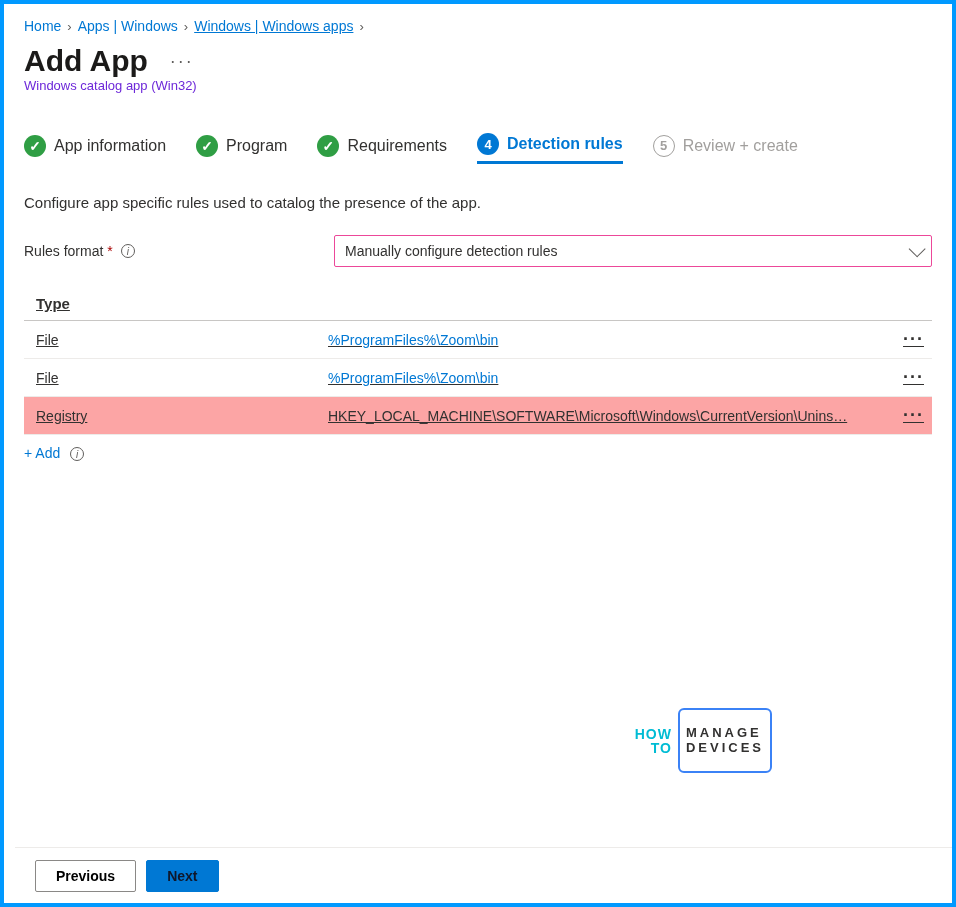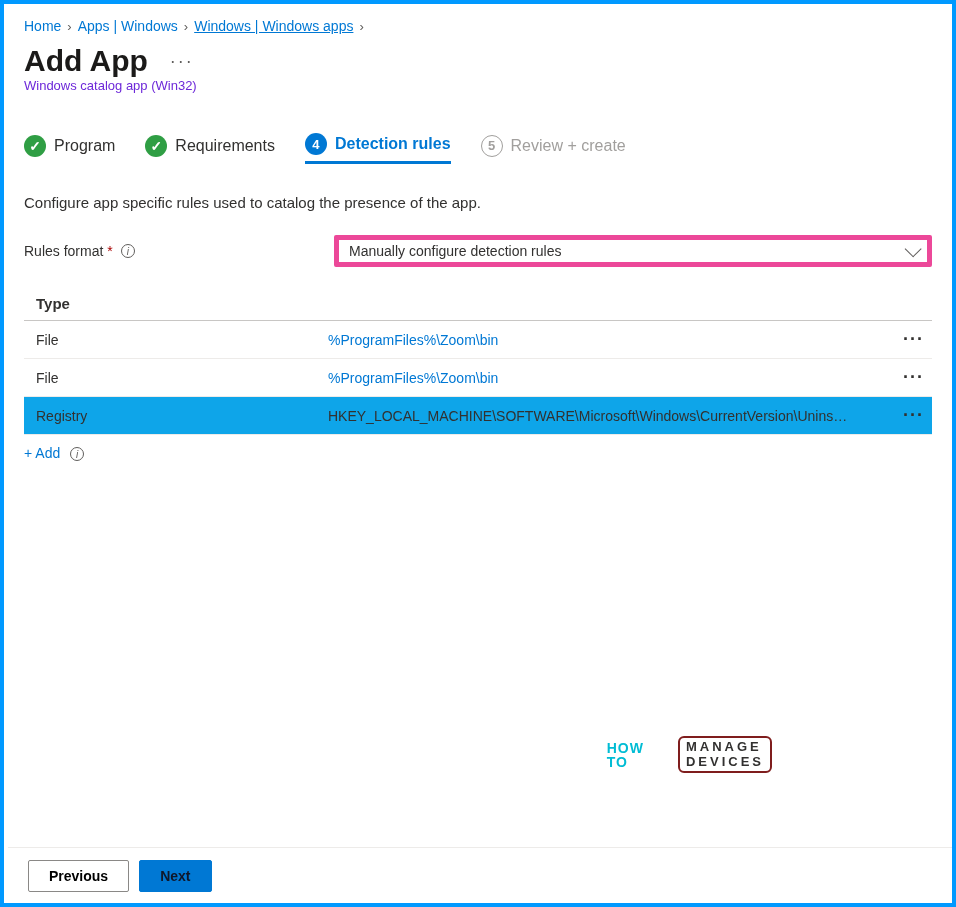--- a/index.html
+++ b/index.html
@@ -115,59 +115,60 @@
     border-radius: 50%;
     align-items: center;
     justify-content: center;
     font-size: 10px;
     color: #605e5c;
     font-style: italic;
     margin-left: 4px;
   }
   .select {
     flex: 1;
-    border: 5px solid #ec4899;
+    border: 1px solid #ec4899;
     padding: 6px 10px;
     display: flex;
     justify-content: space-between;
     align-items: center;
     background: #fff;
     cursor: pointer;
     font-size: 14px;
     border-radius: 2px;
     height: 32px;
   }
   .chev {
     width: 12px; height: 12px;
     border-right: 1.5px solid #605e5c;
     border-bottom: 1.5px solid #605e5c;
     transform: rotate(45deg) translateY(-3px);
   }
   
   .table {
     width: 100%;
     margin-top: 14px;
+    text-decoration: underline;
   }
   .table-head, .table-row {
     display: flex;
     align-items: center;
     border-bottom: 1px solid #edebe9;
     padding: 8px 4px;
   }
   .table-head {
     font-weight: 600;
     font-size: 15px;
     border-bottom: 1px solid #c8c6c4;
   }
   .col-type { width: 300px; padding-left: 8px; }
   .col-path { flex: 1; overflow: hidden; text-overflow: ellipsis; white-space: nowrap; }
   .col-act { width: 40px; text-align: right; color: #323130; font-size: 18px; letter-spacing: 1px; cursor: pointer; padding-right: 4px; font-weight: 700; }
   .table-row .col-path { color: #0078d4; }
   .table-row .col-path.black { color: #323130; }
-  .table-row.highlight { background: #0ea5e9; }
+  .table-row.highlight { background: #fca5a5; }
   
   .add-link {
     margin-top: 10px;
     color: #0078d4;
     font-size: 14px;
     display: flex;
     align-items: flex-end;
     gap: 6px;
     cursor: pointer;
   }
@@ -179,35 +180,35 @@
     display: flex;
     align-items: center;
     gap: 6px;
     font-weight: 700;
     font-family: Arial, sans-serif;
   }
   .wm-left {
     color: #00bcd4;
     font-size: 14px;
     line-height: 1;
+    text-align: right;
     letter-spacing: 1px;
   }
   .wm-right {
-    border: 2px solid #7f1d1d;
+    border: 2px solid #3b82f6;
     border-radius: 6px;
-    padding: 2px 6px;
+    padding: 16px 6px;
     font-size: 13px;
     letter-spacing: 3px;
     line-height: 1.1;
-    margin-left: 28px;
   }
   
   .footer {
     position: absolute;
-    bottom: 0; left: 4px; right: 0;
+    bottom: 0; left: 11px; right: 0;
     height: 56px;
     border-top: 1px solid #edebe9;
     display: flex;
     align-items: center;
     gap: 10px;
     padding: 0 20px;
     background: #fff;
   }
   .btn {
     height: 32px;
@@ -245,20 +246,26 @@
     <h1 class="page-title">Add App</h1>
     <span class="title-more">···</span>
   </div>
   <div class="subtitle">Windows catalog app (Win32)</div>
 
   <div class="stepper">
     <div class="step done">
       <span class="circle">
           <span class="check"></span>
         </span>
+      <span class="label">App information</span>
+    </div>
+    <div class="step done">
+      <span class="circle">
+          <span class="check"></span>
+        </span>
       <span class="label">Program</span>
     </div>
     <div class="step done">
       <span class="circle">
           <span class="check"></span>
         </span>
       <span class="label">Requirements</span>
     </div>
     <div class="step active">
       <span class="circle">4</span>

